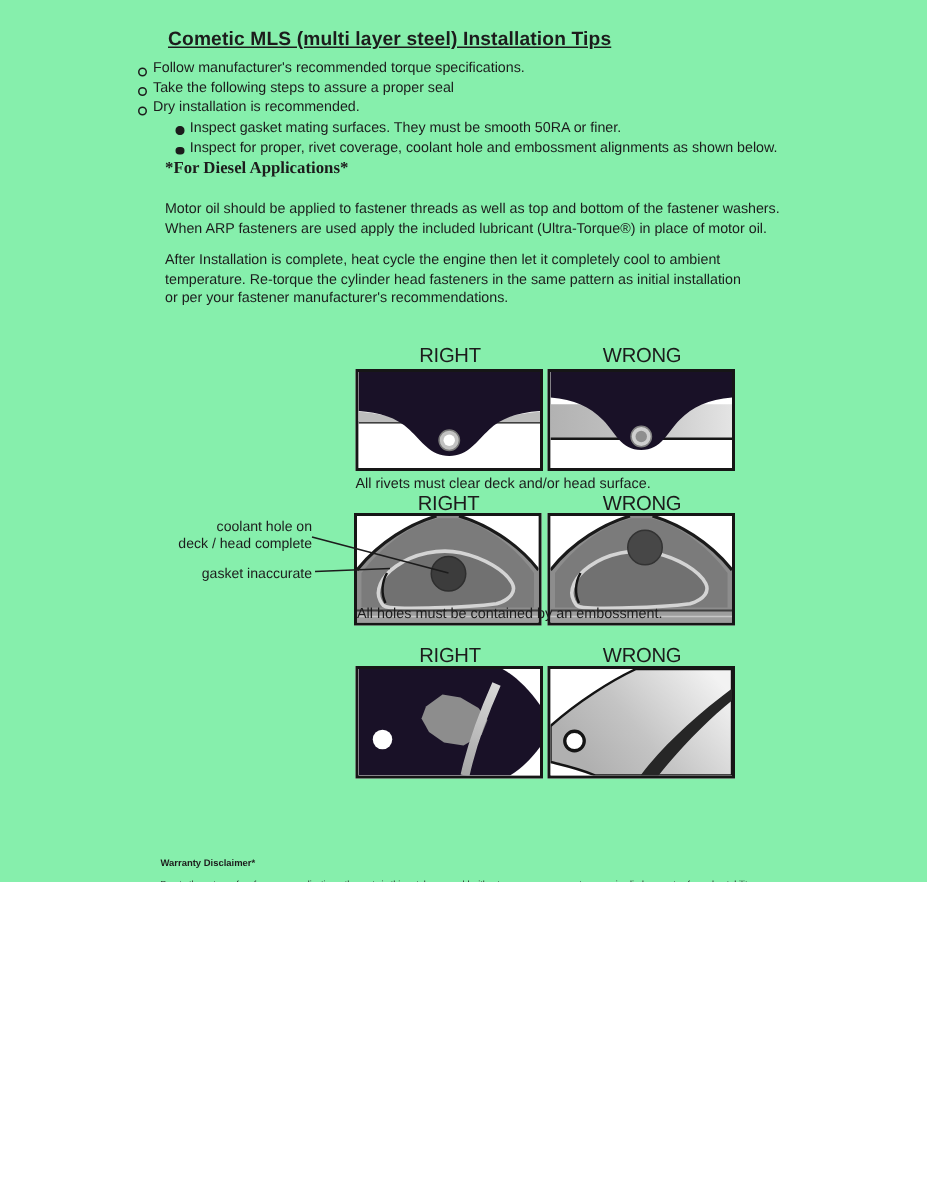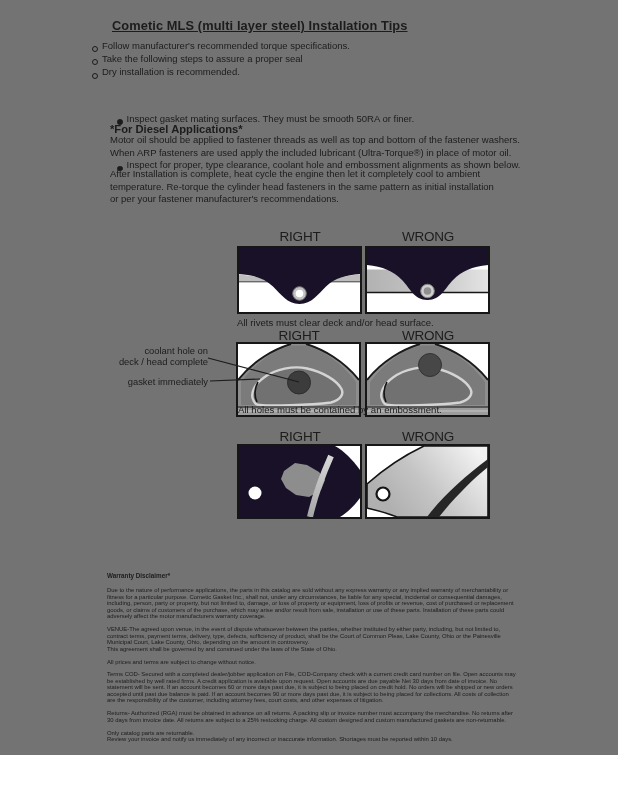--- a/index.html
+++ b/index.html
@@ -1,26 +1,26 @@
 <!DOCTYPE html>
 <html><head>
 <meta charset="utf-8">
 <style>
   html,body{margin:0;padding:0;background:#ffffff;}
   #page{
-    position:relative;width:618px;height:755px;background:#737373;overflow:hidden;
+    position:relative;width:618px;height:588px;background:#86efac;overflow:hidden;
     font-family:"Liberation Sans","DejaVu Sans",sans-serif;color:#1c1c1c;
   }
   .abs{position:absolute;}
   .title{font-size:12.8px;font-weight:bold;text-decoration:underline;letter-spacing:.1px;}
   .body-txt{font-size:9.5px;line-height:12.6px;}
   .pre{white-space:pre-line;}
-  .bullet-row{display:flex;align-items:flex-end;line-height:13.2px;font-size:9.5px;}
+  .bullet-row{display:flex;align-items:center;line-height:13.2px;font-size:9.5px;}
   .bullet-row .marker{flex:0 0 auto;width:4px;height:4px;border:1px solid #1c1c1c;border-radius:50%;margin:4px 4px 0 0;}
-  .bullet-row.sub{margin-left:25px;margin-top:33px;}
+  .bullet-row.sub{margin-left:25px;}
   .bullet-row.sub .marker{background:#1c1c1c;width:3.5px;height:3.5px;border:1px solid #1c1c1c;}
   .h2{font-size:11.2px;font-weight:bold;}
   .rw-label{font-size:13.5px;font-weight:normal;letter-spacing:-.2px;text-align:center;width:126px;}
   .dbox{display:block;border:2.5px solid #161616;background:#fff;}
   .caption{font-size:9.6px;line-height:11.5px;}
   .callout{font-size:9.4px;line-height:11.3px;text-align:right;width:113px;}
   .warr{width:416px;font-size:5.9px;line-height:6.45px;}
   .warr .whead{font-size:6.3px;font-weight:bold;margin:0 0 8px 0;}
   .warr p{margin:0 0 6.5px 0;white-space:pre-line;}
   .footer-code{font-size:13px;letter-spacing:.2px;}
@@ -44,25 +44,25 @@
     <div class="bullet-row">
       <span class="marker"></span>
       <span>Dry installation is recommended.</span>
     </div>
     <div class="bullet-row sub">
       <span class="marker"></span>
       <span>Inspect gasket mating surfaces.  They must be smooth 50RA or finer.</span>
     </div>
     <div class="bullet-row sub">
       <span class="marker"></span>
-      <span>Inspect for proper, type clearance, coolant hole and embossment alignments as shown below.</span>
+      <span>Inspect for proper, rivet coverage, coolant hole and embossment alignments as shown below.</span>
     </div>
   </div>
 
-  <div class="abs h2" style="left:110px;top:123px;">*For Diesel Applications*</div>
+  <div class="abs h2" style="left:110px;top:106px;font-family:Liberation Serif, serif;">*For Diesel Applications*</div>
   <div class="abs body-txt pre" style="left:110px;top:168px;width:440px;">After Installation is complete, heat cycle the engine then let it completely cool to ambient
 temperature. Re-torque the cylinder head fasteners in the same pattern as initial installation
 or per your fastener manufacturer's recommendations.</div>
   <div class="abs body-txt pre" style="left:110px;top:134px;width:440px;">Motor oil should be applied to fastener threads as well as top and bottom of the fastener washers.
 When ARP fasteners are used apply the included lubricant (Ultra-Torque®) in place of motor oil.</div>
 
   <div class="abs rw-label" style="left:237px;top:229px;">RIGHT</div>
   <div class="abs rw-label" style="left:365px;top:229px;">WRONG</div>
 
   <svg class="abs dbox" style="left:237px;top:246px;" width="121" height="64" viewBox="0 0 121 64">
@@ -91,21 +91,21 @@
     <circle cx="60.5" cy="43" r="3.8" fill="#8f8f8f"></circle>
   </svg>
 
   <div class="abs caption" style="left:237px;top:317px;">All rivets must clear deck and/or head surface.</div>
 
   <div class="abs rw-label" style="left:236px;top:328px;">RIGHT</div>
   <div class="abs rw-label" style="left:365px;top:328px;">WRONG</div>
 
   <div class="abs callout pre" style="left:95px;top:345px;">coolant hole on
 deck / head complete</div>
-  <div class="abs callout pre" style="left:95px;top:376px;">gasket immediately</div>
+  <div class="abs callout pre" style="left:95px;top:376px;">gasket inaccurate</div>
 
   <svg class="abs dbox" style="left:236px;top:342px;" width="121" height="71" viewBox="0 0 121 71">
     <rect width="121" height="71" fill="#8d8d8d"></rect>
     <path d="M3,38 C18,18 38,5 54,1.5 L67,1.5 C83,5 103,18 118,38 L118,61 L3,61 Z" fill="#7b7b7b"></path>
     <path d="M0,0 L53,0 C36,5 15,17 0,36 Z" fill="#ffffff"></path>
     <path d="M53,0 C36,5 15,17 0,36" stroke="#1a1a1a" stroke-width="2" fill="none"></path>
     <path d="M121,0 L68,0 C85,5 106,17 121,36 Z" fill="#ffffff"></path>
     <path d="M68,0 C85,5 106,17 121,36" stroke="#1a1a1a" stroke-width="2" fill="none"></path>
     <path d="M15.5,56.5 C12,50 16,40.5 26,33.5 C38,25 55,21.5 69,24.5 C85,28 99,36.5 103.5,45 C106,50 103,55.5 93,58.5 C70,61.5 31,62 22,61 C17.5,60.5 17,59.5 15.5,56.5 Z" fill="#717171" stroke="#d4d4d4" stroke-width="2.4" stroke-linejoin="round"></path>
     <path d="M20,38 C16.5,44 16,52 19,58" stroke="#141414" stroke-width="1.6" fill="none"></path>

